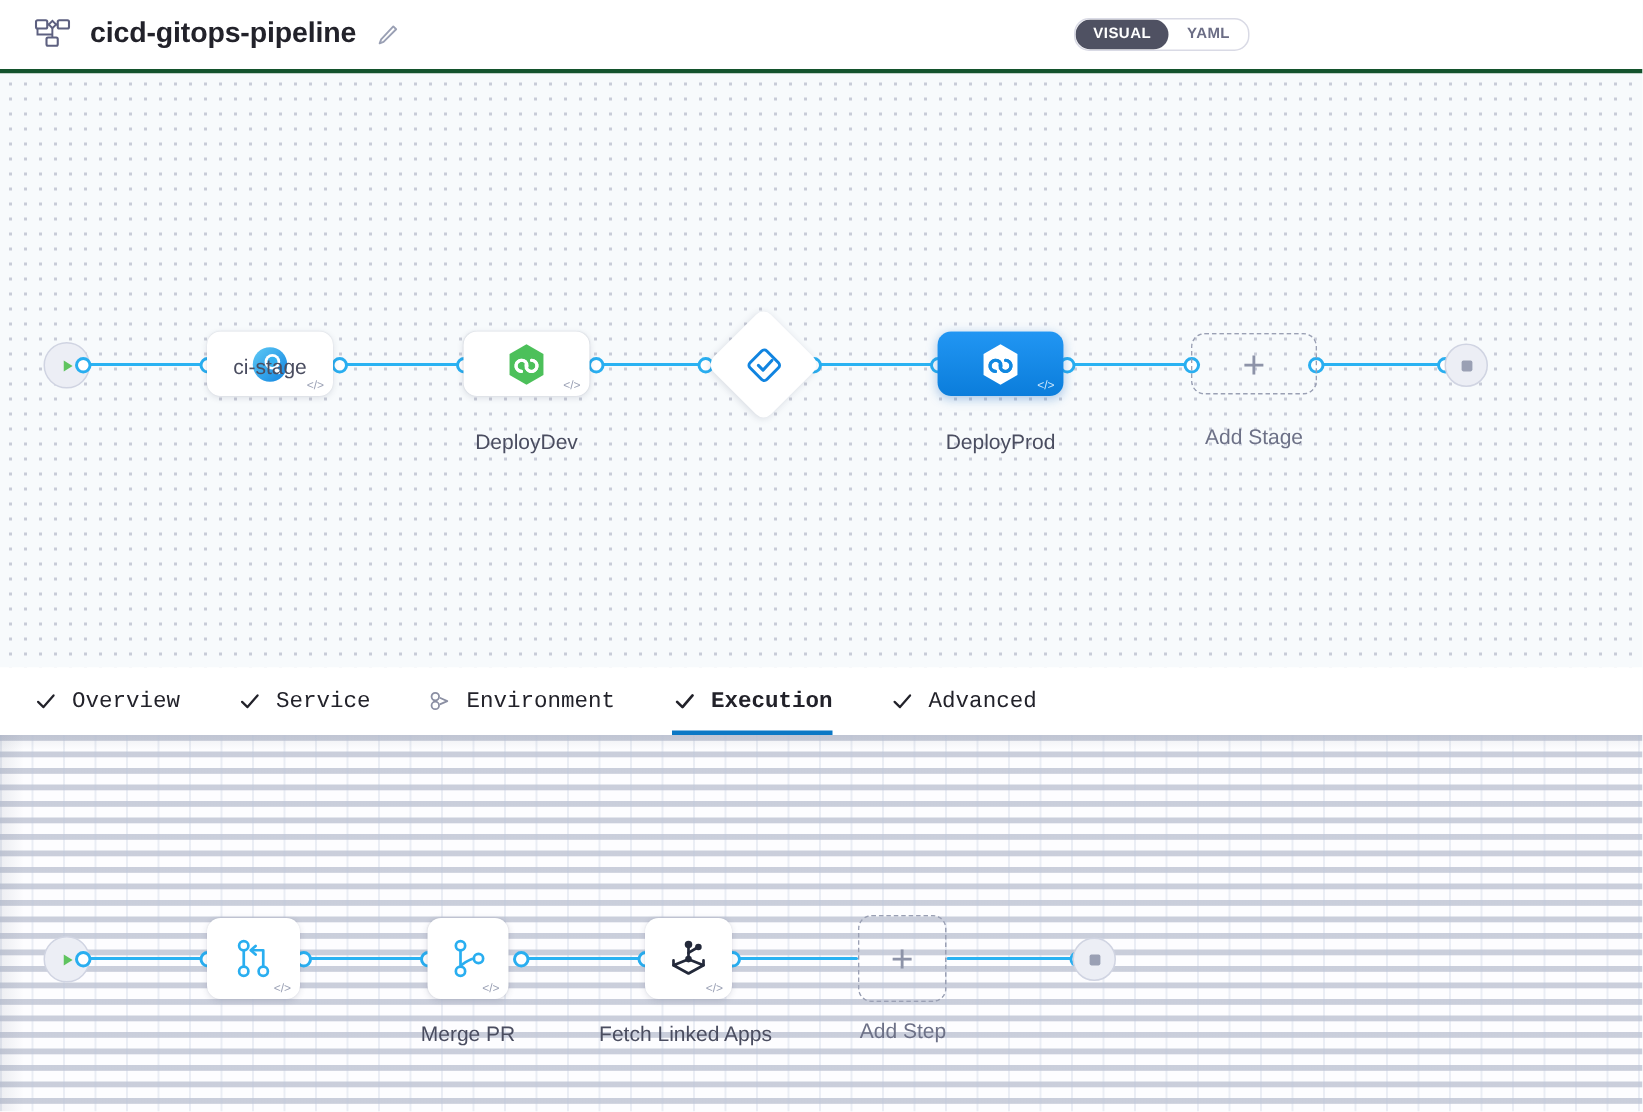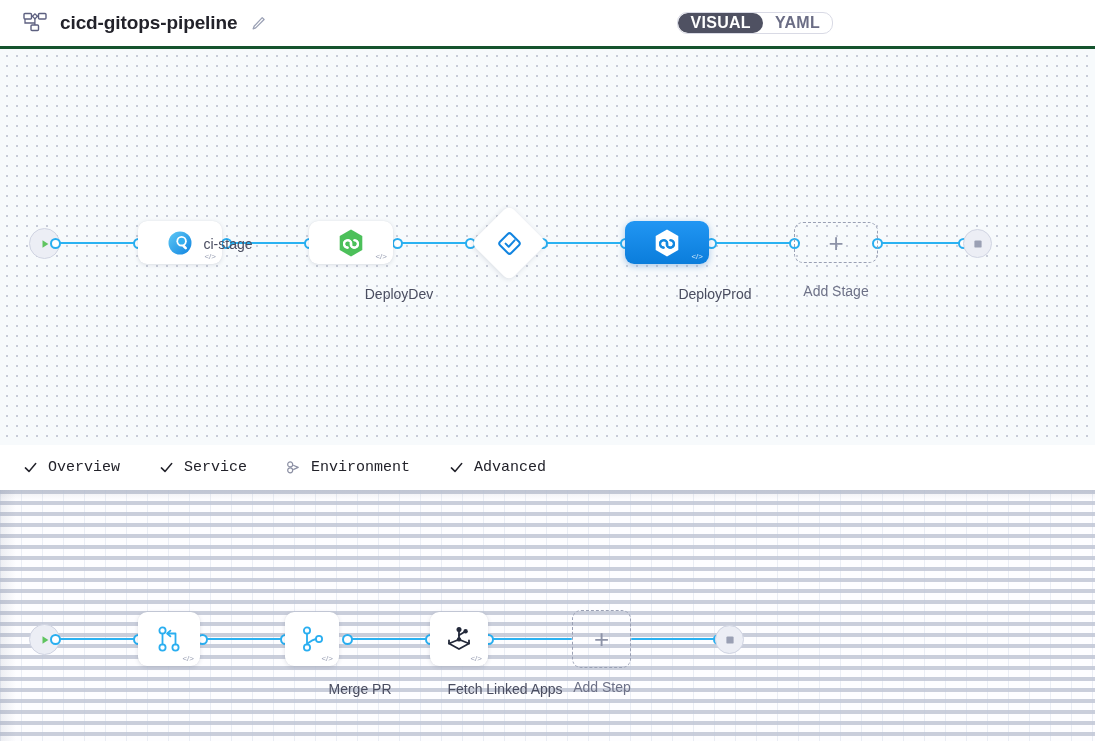--- a/index.html
+++ b/index.html
@@ -24,21 +24,21 @@
     margin-left:12px;white-space:nowrap;
   }
   .hdr-pencil{margin-left:13px;width:16px;height:16px;display:flex;align-items:center;justify-content:center;cursor:pointer;}
   .hdr-spacer{flex:1 1 auto;}
   .toggle{
     display:flex;align-items:center;height:20px;border-radius:10px;
     border:1px solid #d9dae5;background:#ffffff;overflow:hidden;
     margin-right:242px;
   }
   .toggle .seg{
-    font-size:16px;font-weight:bold;letter-spacing:0.3px;
+    font-size:10px;font-weight:bold;letter-spacing:0.3px;
     padding:0 12px;height:20px;line-height:20px;cursor:pointer;
     color:#6b6d85;
   }
   .toggle .seg.active{background:#4f5162;color:#ffffff;border-radius:10px;}
 
   
   .canvas-top{
     position:absolute;left:0;top:49px;width:1095px;height:396px;
     background-color:#f7fafc;
     background-image:radial-gradient(#c8ccd8 1px, transparent 1.1px);
@@ -90,21 +90,20 @@
     box-shadow:0 2px 7px rgba(20,100,190,.35);
   }
   .codebadge{
     position:absolute;right:6px;bottom:3px;font-size:8px;color:#9aa0b4;
     line-height:1;font-family:"Liberation Sans", sans-serif;pointer-events:none;
   }
   .card.selected .codebadge{color:#cfe8fb;}
   .nlabel{
     position:absolute;text-align:center;font-size:14px;color:#4a4d60;
     line-height:21px;
-    margin-left:48px;
   }
   .dashbox{
     position:absolute;border:1.6px dashed #9aa0b4;border-radius:9px;
     background:transparent;display:flex;align-items:center;justify-content:center;
     cursor:pointer;box-sizing:border-box;
   }
   .plus{font-size:26px;color:#8d93a8;line-height:1;font-weight:300;}
   .dlabel{position:absolute;text-align:center;font-size:14px;color:#6d7187;}
 
   .diamond{
@@ -275,20 +274,28 @@
       <span class="tick">
         <svg width="15" height="15" viewBox="0 0 15 15">
           <circle cx="4.2" cy="4.4" r="2.5" fill="none" stroke="#8b8fa3" stroke-width="1.2"></circle>
           <circle cx="4.2" cy="10.3" r="2.5" fill="none" stroke="#8b8fa3" stroke-width="1.2"></circle>
           <path d="M7.2 5.2 L12.2 7.4 L7.2 9.6" fill="none" stroke="#8b8fa3" stroke-width="1.2" stroke-linejoin="round"></path>
         </svg>
       </span>
       <span class="tlabel">Environment</span>
     </div>
 
+    <div class="tab active">
+      <span class="tick">
+        <svg width="15" height="15" viewBox="0 0 15 15">
+          <path d="M2.4 7.9 L6 11.4 L12.7 3.6" fill="none" stroke="#22222a" stroke-width="1.8" stroke-linecap="round" stroke-linejoin="round"></path>
+        </svg>
+      </span>
+      <span class="tlabel">Execution</span>
+    </div>
 
     <div class="tab">
       <span class="tick">
         <svg width="15" height="15" viewBox="0 0 15 15">
           <path d="M2.4 7.9 L6 11.4 L12.7 3.6" fill="none" stroke="#22222a" stroke-width="1.5" stroke-linecap="round" stroke-linejoin="round"></path>
         </svg>
       </span>
       <span class="tlabel">Advanced</span>
     </div>
   </div>

